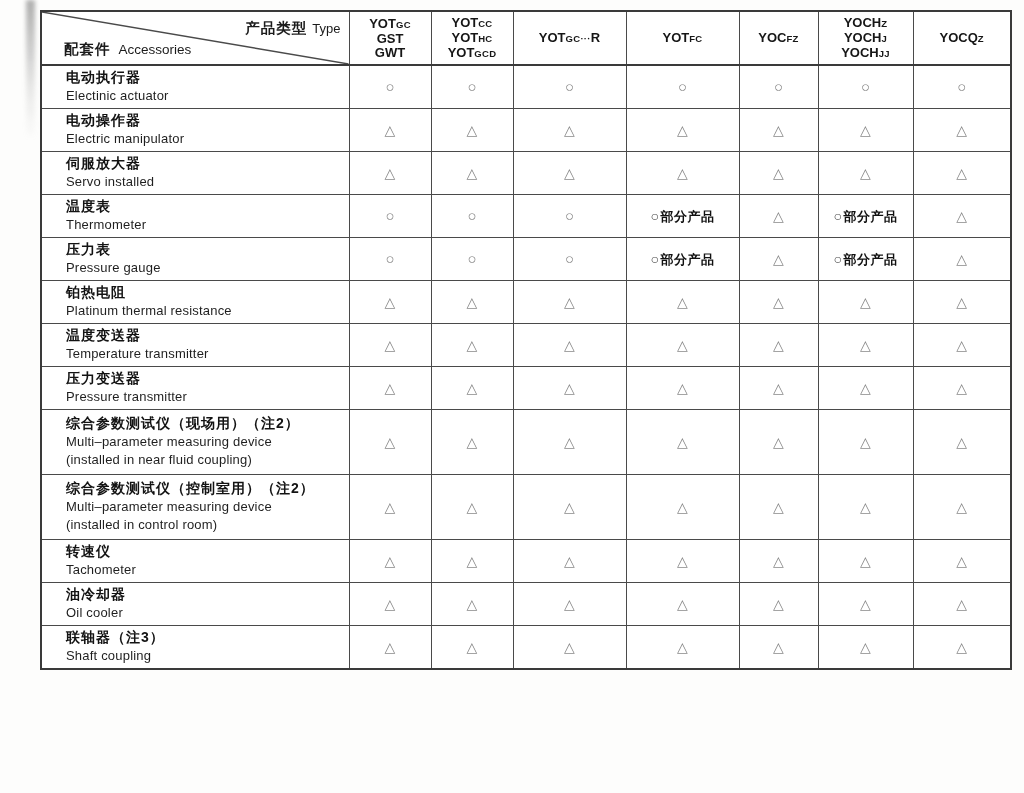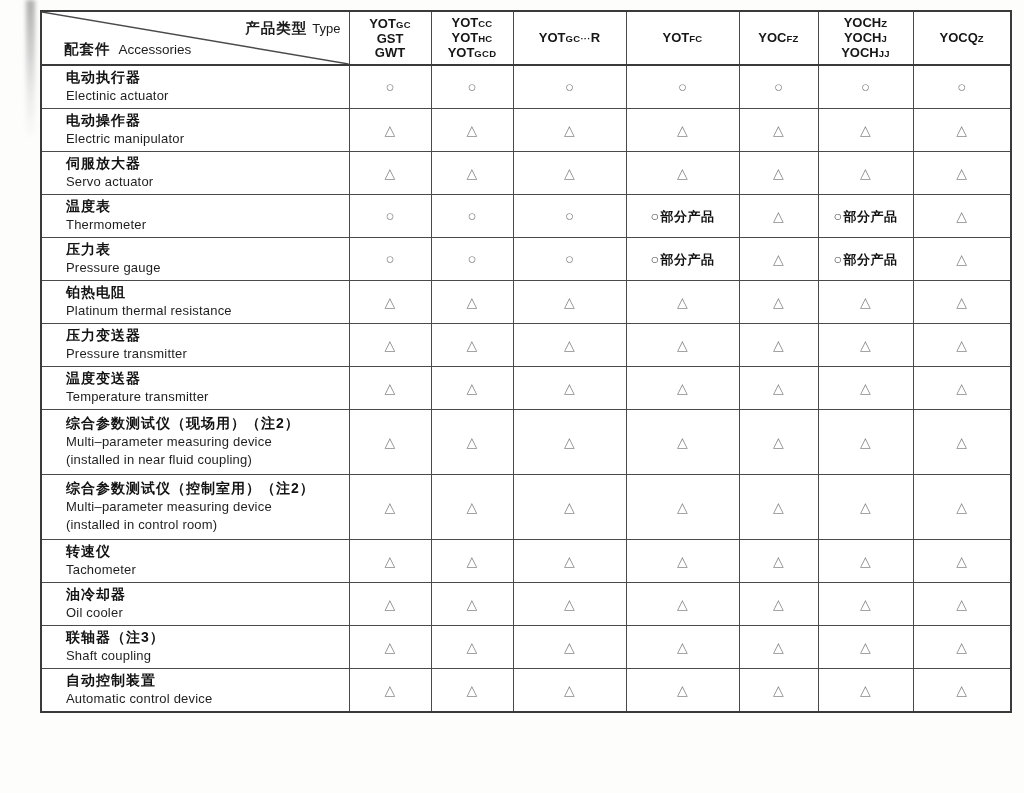--- a/index.html
+++ b/index.html
@@ -121,21 +121,21 @@
           <td class="sym"><span class="tri-sym">△</span></td>
           <td class="sym"><span class="tri-sym">△</span></td>
           <td class="sym"><span class="tri-sym">△</span></td>
           <td class="sym"><span class="tri-sym">△</span></td>
           <td class="sym"><span class="tri-sym">△</span></td>
           <td class="sym"><span class="tri-sym">△</span></td>
         </tr>
         <tr style="height: 43px;">
           <td class="lbl">
             <span class="zh">伺服放大器</span>
-            <span class="en">Servo actuator</span>
+            <span class="en">Servo installed</span>
           </td>
           <td class="sym"><span class="tri-sym">△</span></td>
           <td class="sym"><span class="tri-sym">△</span></td>
           <td class="sym"><span class="tri-sym">△</span></td>
           <td class="sym"><span class="tri-sym">△</span></td>
           <td class="sym"><span class="tri-sym">△</span></td>
           <td class="sym"><span class="tri-sym">△</span></td>
           <td class="sym"><span class="tri-sym">△</span></td>
         </tr>
         <tr style="height: 43px;">
@@ -172,35 +172,35 @@
           <td class="sym"><span class="tri-sym">△</span></td>
           <td class="sym"><span class="tri-sym">△</span></td>
           <td class="sym"><span class="tri-sym">△</span></td>
           <td class="sym"><span class="tri-sym">△</span></td>
           <td class="sym"><span class="tri-sym">△</span></td>
           <td class="sym"><span class="tri-sym">△</span></td>
           <td class="sym"><span class="tri-sym">△</span></td>
         </tr>
         <tr style="height: 43px;">
           <td class="lbl">
+            <span class="zh">温度变送器</span>
+            <span class="en">Temperature transmitter</span>
+          </td>
+          <td class="sym"><span class="tri-sym">△</span></td>
+          <td class="sym"><span class="tri-sym">△</span></td>
+          <td class="sym"><span class="tri-sym">△</span></td>
+          <td class="sym"><span class="tri-sym">△</span></td>
+          <td class="sym"><span class="tri-sym">△</span></td>
+          <td class="sym"><span class="tri-sym">△</span></td>
+          <td class="sym"><span class="tri-sym">△</span></td>
+        </tr>
+        <tr style="height: 43px;">
+          <td class="lbl">
             <span class="zh">压力变送器</span>
             <span class="en">Pressure transmitter</span>
-          </td>
-          <td class="sym"><span class="tri-sym">△</span></td>
-          <td class="sym"><span class="tri-sym">△</span></td>
-          <td class="sym"><span class="tri-sym">△</span></td>
-          <td class="sym"><span class="tri-sym">△</span></td>
-          <td class="sym"><span class="tri-sym">△</span></td>
-          <td class="sym"><span class="tri-sym">△</span></td>
-          <td class="sym"><span class="tri-sym">△</span></td>
-        </tr>
-        <tr style="height: 43px;">
-          <td class="lbl">
-            <span class="zh">温度变送器</span>
-            <span class="en">Temperature transmitter</span>
           </td>
           <td class="sym"><span class="tri-sym">△</span></td>
           <td class="sym"><span class="tri-sym">△</span></td>
           <td class="sym"><span class="tri-sym">△</span></td>
           <td class="sym"><span class="tri-sym">△</span></td>
           <td class="sym"><span class="tri-sym">△</span></td>
           <td class="sym"><span class="tri-sym">△</span></td>
           <td class="sym"><span class="tri-sym">△</span></td>
         </tr>
         <tr style="height: 65px;">
@@ -254,33 +254,20 @@
           <td class="sym"><span class="tri-sym">△</span></td>
           <td class="sym"><span class="tri-sym">△</span></td>
           <td class="sym"><span class="tri-sym">△</span></td>
           <td class="sym"><span class="tri-sym">△</span></td>
           <td class="sym"><span class="tri-sym">△</span></td>
         </tr>
         <tr style="height: 43px;">
           <td class="lbl">
             <span class="zh">联轴器（注3）</span>
             <span class="en">Shaft coupling</span>
-          </td>
-          <td class="sym"><span class="tri-sym">△</span></td>
-          <td class="sym"><span class="tri-sym">△</span></td>
-          <td class="sym"><span class="tri-sym">△</span></td>
-          <td class="sym"><span class="tri-sym">△</span></td>
-          <td class="sym"><span class="tri-sym">△</span></td>
-          <td class="sym"><span class="tri-sym">△</span></td>
-          <td class="sym"><span class="tri-sym">△</span></td>
-        </tr>
-        <tr style="height: 43px;">
-          <td class="lbl">
-            <span class="zh">自动控制装置</span>
-            <span class="en">Automatic control device</span>
           </td>
           <td class="sym"><span class="tri-sym">△</span></td>
           <td class="sym"><span class="tri-sym">△</span></td>
           <td class="sym"><span class="tri-sym">△</span></td>
           <td class="sym"><span class="tri-sym">△</span></td>
           <td class="sym"><span class="tri-sym">△</span></td>
           <td class="sym"><span class="tri-sym">△</span></td>
           <td class="sym"><span class="tri-sym">△</span></td>
         </tr>
       </tbody>

